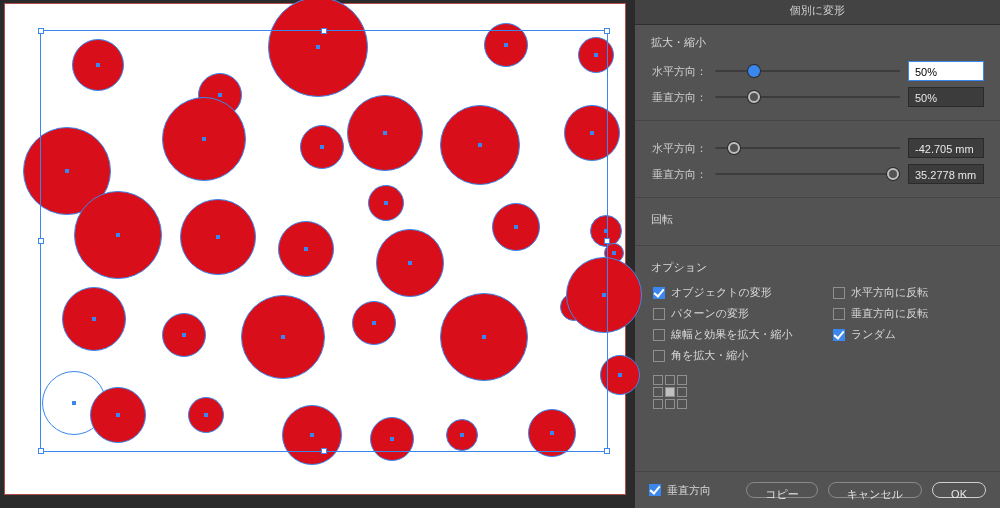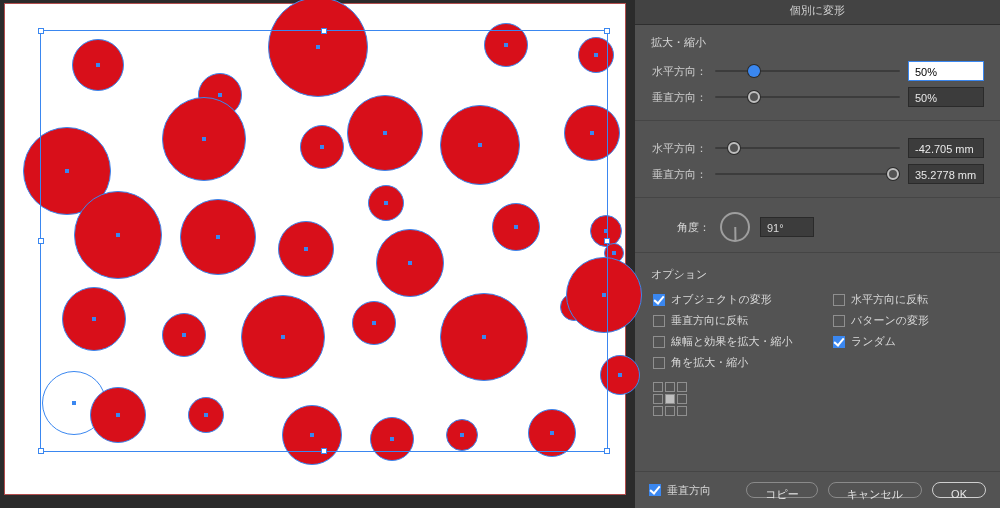--- a/index.html
+++ b/index.html
@@ -276,49 +276,43 @@
             <div class="thumb hollow" id="th-mv" style="left: 96%;"></div>
           </div>
       </div>
       <div class="value-box">35.2778 mm</div>
     </div>
   </div>
 
   <div class="divider"></div>
 
   <div class="section">
-    <div class="rot-row">
-      <span>角度：</span>
-      <div class="dial">
-          <div class="dial-hand"></div>
-        </div>
-      <div class="angle-val">91°</div>
-    </div>
+    <div class="section-title">回転</div>
   </div>
 
   <div class="divider"></div>
 
   <div class="section">
     <div class="section-title">オプション</div>
     <div class="opts">
       <div class="chk-item">
           <div class="chk checked" id="c-to"></div>
           <span>オブジェクトの変形</span>
         </div>
       <div class="chk-item">
           <div class="chk" id="c-rx"></div>
           <span>水平方向に反転</span>
         </div>
       <div class="chk-item">
+          <div class="chk" id="c-tp"></div>
+          <span>パターンの変形</span>
+        </div>
+      <div class="chk-item">
           <div class="chk" id="c-ry"></div>
           <span>垂直方向に反転</span>
-        </div>
-      <div class="chk-item">
-          <div class="chk" id="c-tp"></div>
-          <span>パターンの変形</span>
         </div>
       <div class="chk-item">
           <div class="chk" id="c-ss"></div>
           <span>線幅と効果を拡大・縮小</span>
         </div>
       <div class="chk-item">
           <div class="chk checked" id="c-rn"></div>
           <span>ランダム</span>
         </div>
       <div class="chk-item">

